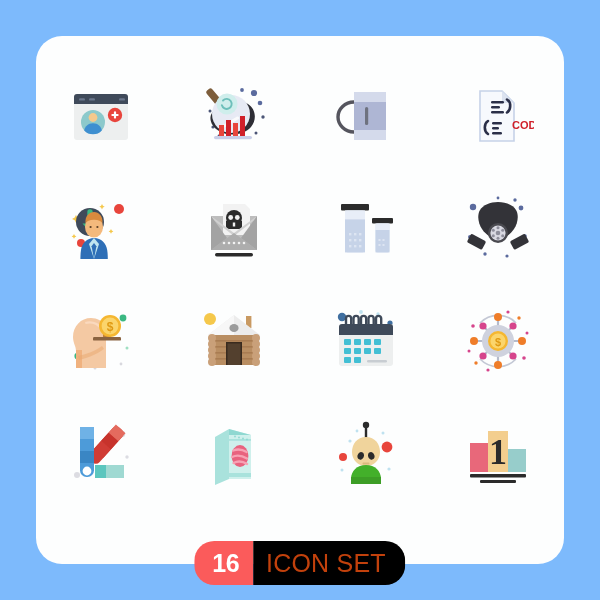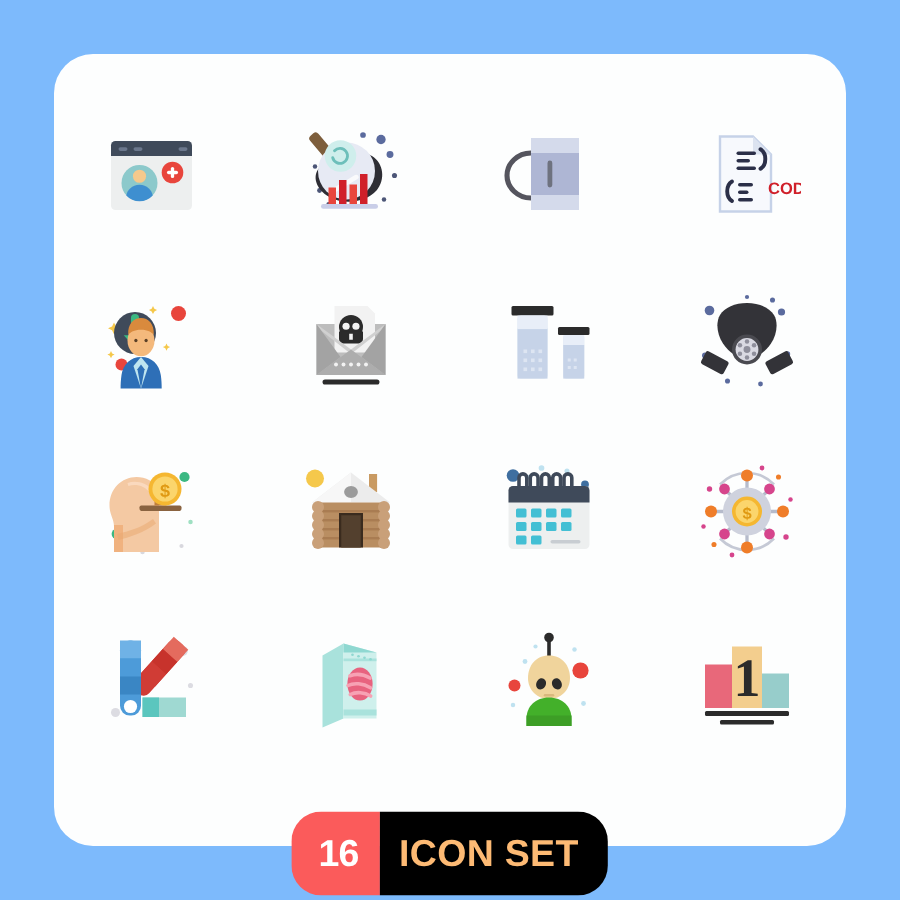--- a/index.html
+++ b/index.html
@@ -30,40 +30,40 @@
     display: flex;
     align-items: center;
     justify-content: center;
   }
   .cell svg { display: block; }
 
   #badge {
     position: absolute;
     left: 50%; top: 541px;
     transform: translateX(-50%);
-    height: 56px;
+    height: 44px;
     display: flex;
     align-items: stretch;
     border-radius: 20px;
     overflow: hidden;
   }
   #badge-count {
     background: #FB5B5B;
     color: #ffffff;
     font-size: 25px;
     font-weight: bold;
     display: flex; align-items: center; justify-content: center;
     padding: 0 14px 0 18px;
     letter-spacing: -0.5px;
   }
   #badge-label {
     background: #000000;
-    color: #fdba74;
+    color: #c2410c;
     font-size: 25px;
-    font-weight: bold;
+    font-weight: normal;
     display: flex; align-items: center; justify-content: center;
     padding: 0 20px 0 13px;
     letter-spacing: 0.2px;
   }
 </style>
 </head>
 <body>
 
 <div id="card">
 

